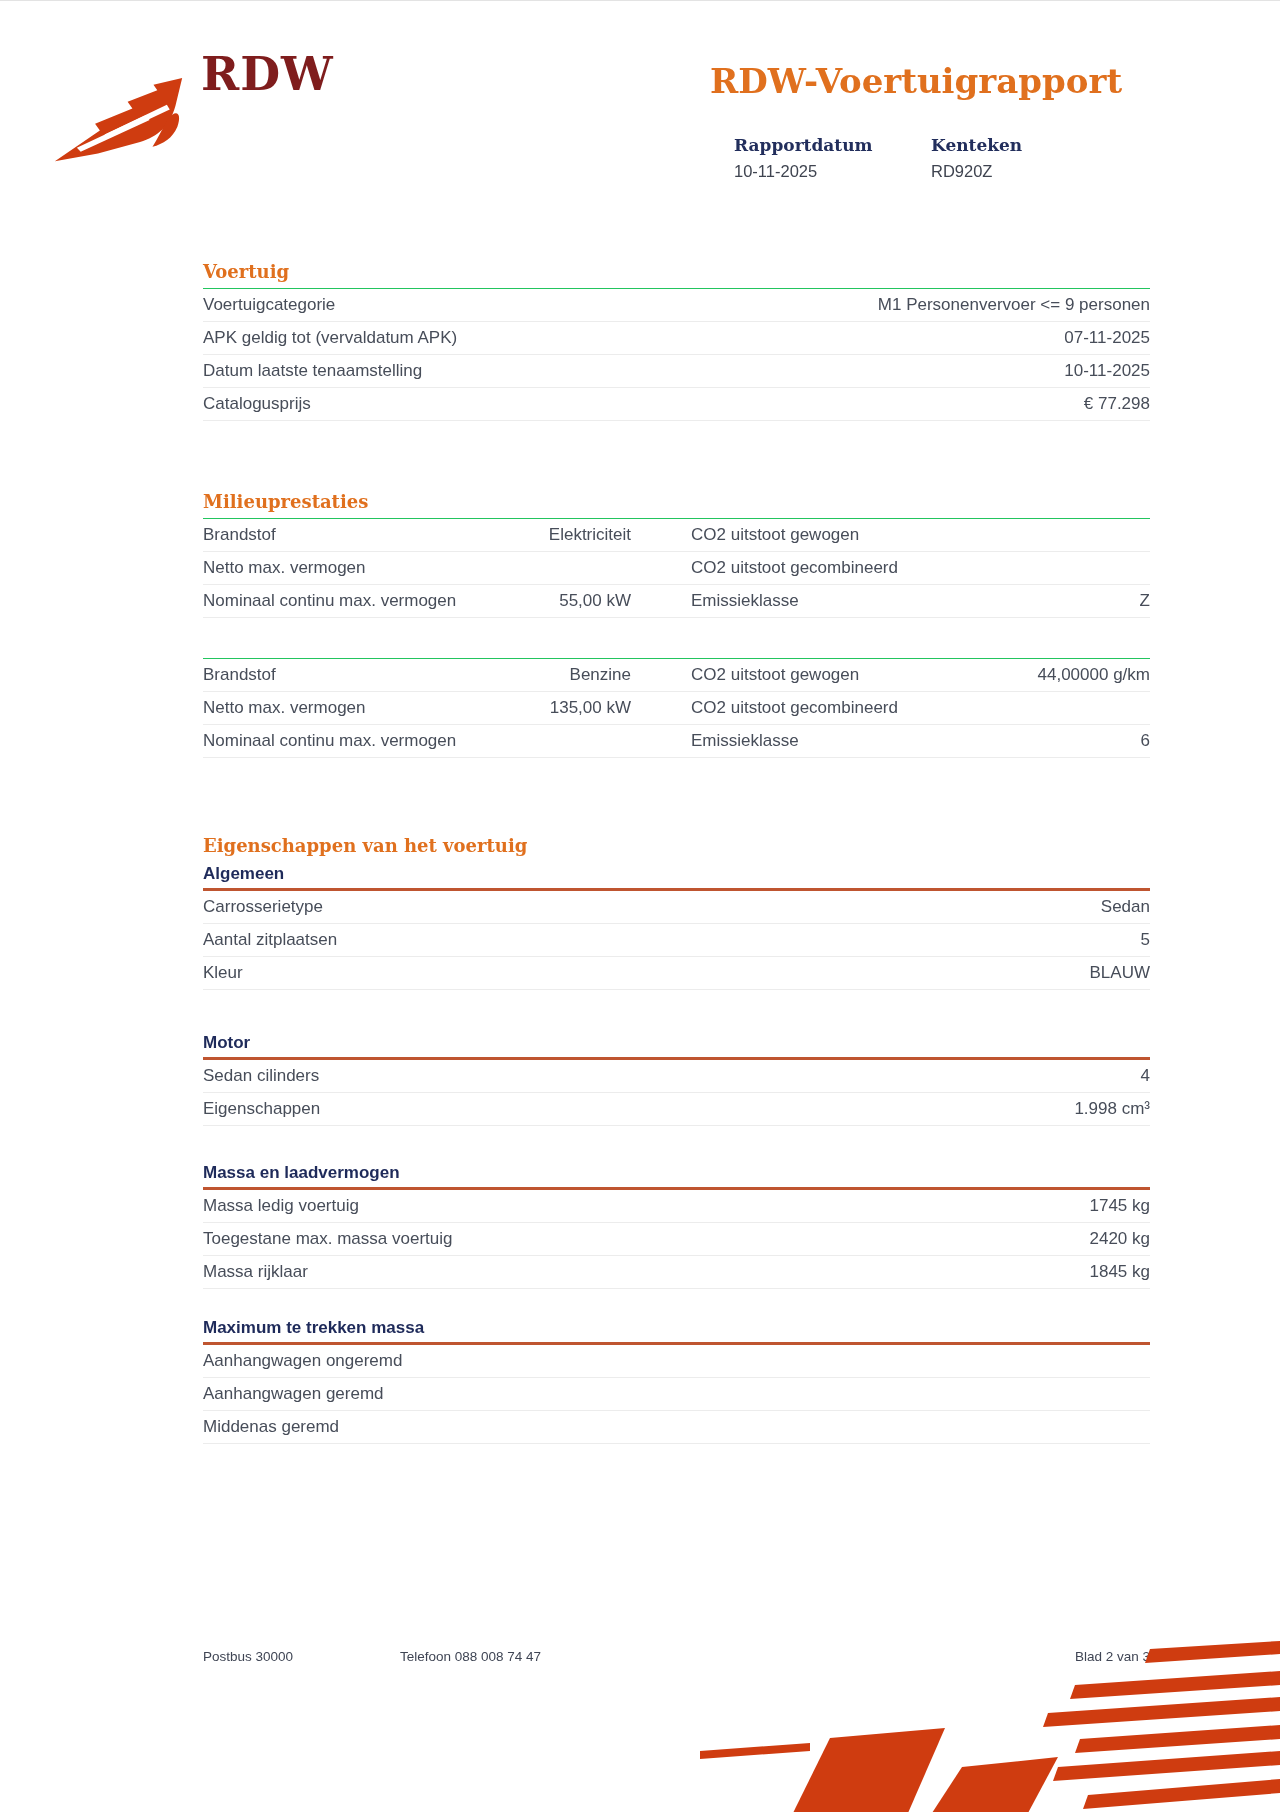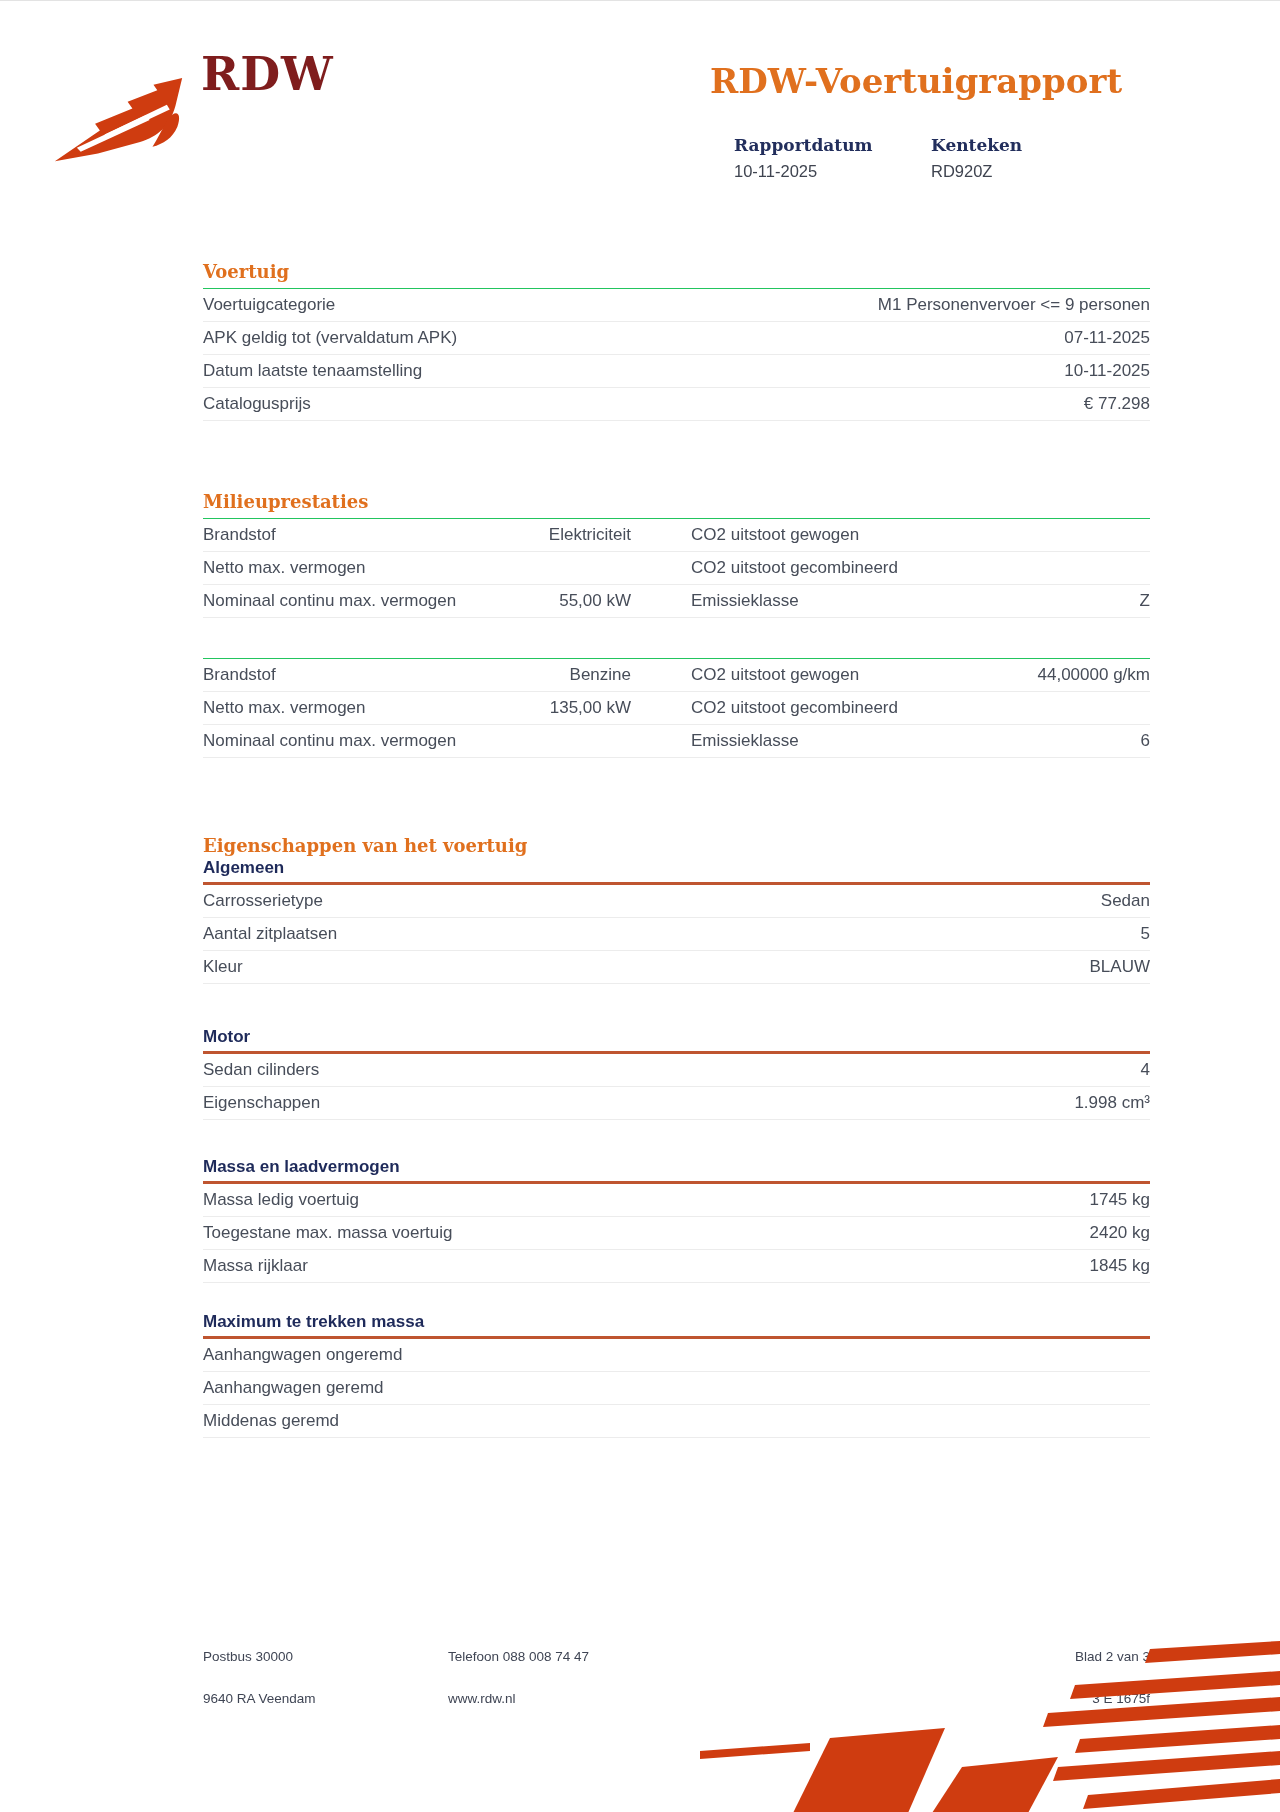--- a/index.html
+++ b/index.html
@@ -50,27 +50,27 @@
   .val{text-align:right;white-space:nowrap;}
   
   .t4 .c-l1{flex:0 0 300px;}
   .t4 .c-v1{flex:0 0 128px;text-align:right;}
   .t4 .c-sp{flex:0 0 60px;}
   .t4 .c-l2{flex:1;}
   .t4 .c-v2{flex:0 0 220px;text-align:right;}
   .tbl2{margin-top:40px;}
   .sub{margin-top:0;}
   .sub .tbl{margin-top:0;border-top:none;}
-  .sub-algemeen{}
+  .sub-algemeen{margin-top:6px;}
   .sub-motor{margin-top:42px;}
   .sub-massa{margin-top:36px;}
   .sub-trekken{margin-top:28px;}
   
   .footer{position:absolute;left:203px;top:1648px;width:947px;font-size:13.5px;color:#3f4554;}
-  .f-line{display:flex;margin-bottom:27px;gap:48px;}
+  .f-line{display:flex;margin-bottom:27px;}
   .f-c1{width:197px;}
   .f-c2{flex:1;}
   .f-right{text-align:right;}
   
   .bottom-deco{position:absolute;right:0;bottom:0;width:600px;height:172px;}
 </style>
 </head>
 <body>
 
 <div class="page">
@@ -248,25 +248,20 @@
       </div>
     </div>
 
   </div>
 
   <div class="footer">
     <div class="f-line">
       <span class="f-c1">Postbus 30000</span>
       <span class="f-c2">Telefoon 088 008 74 47</span>
       <span class="f-right">Blad 2 van 3</span>
-    </div>
-    <div class="f-line">
-      <span class="f-c1">9640 RA Veendam</span>
-      <span class="f-c2">www.rdw.nl</span>
-      <span class="f-right">3 E 1675f</span>
     </div>
   </div>
 
   <svg class="bottom-deco" viewBox="0 0 600 172" aria-hidden="true">
     <g fill="#cf3c10">
       <polygon points="20,110 130,102 130,110 20,118"></polygon>
       <polygon points="150,97 265,87 228,172 113,172"></polygon>
       <polygon points="282,126 378,116 348,172 252,172"></polygon>
       <polygon points="470,8 600,0 600,13 465,22"></polygon>
       <polygon points="395,44 600,30 600,44 390,58"></polygon>

